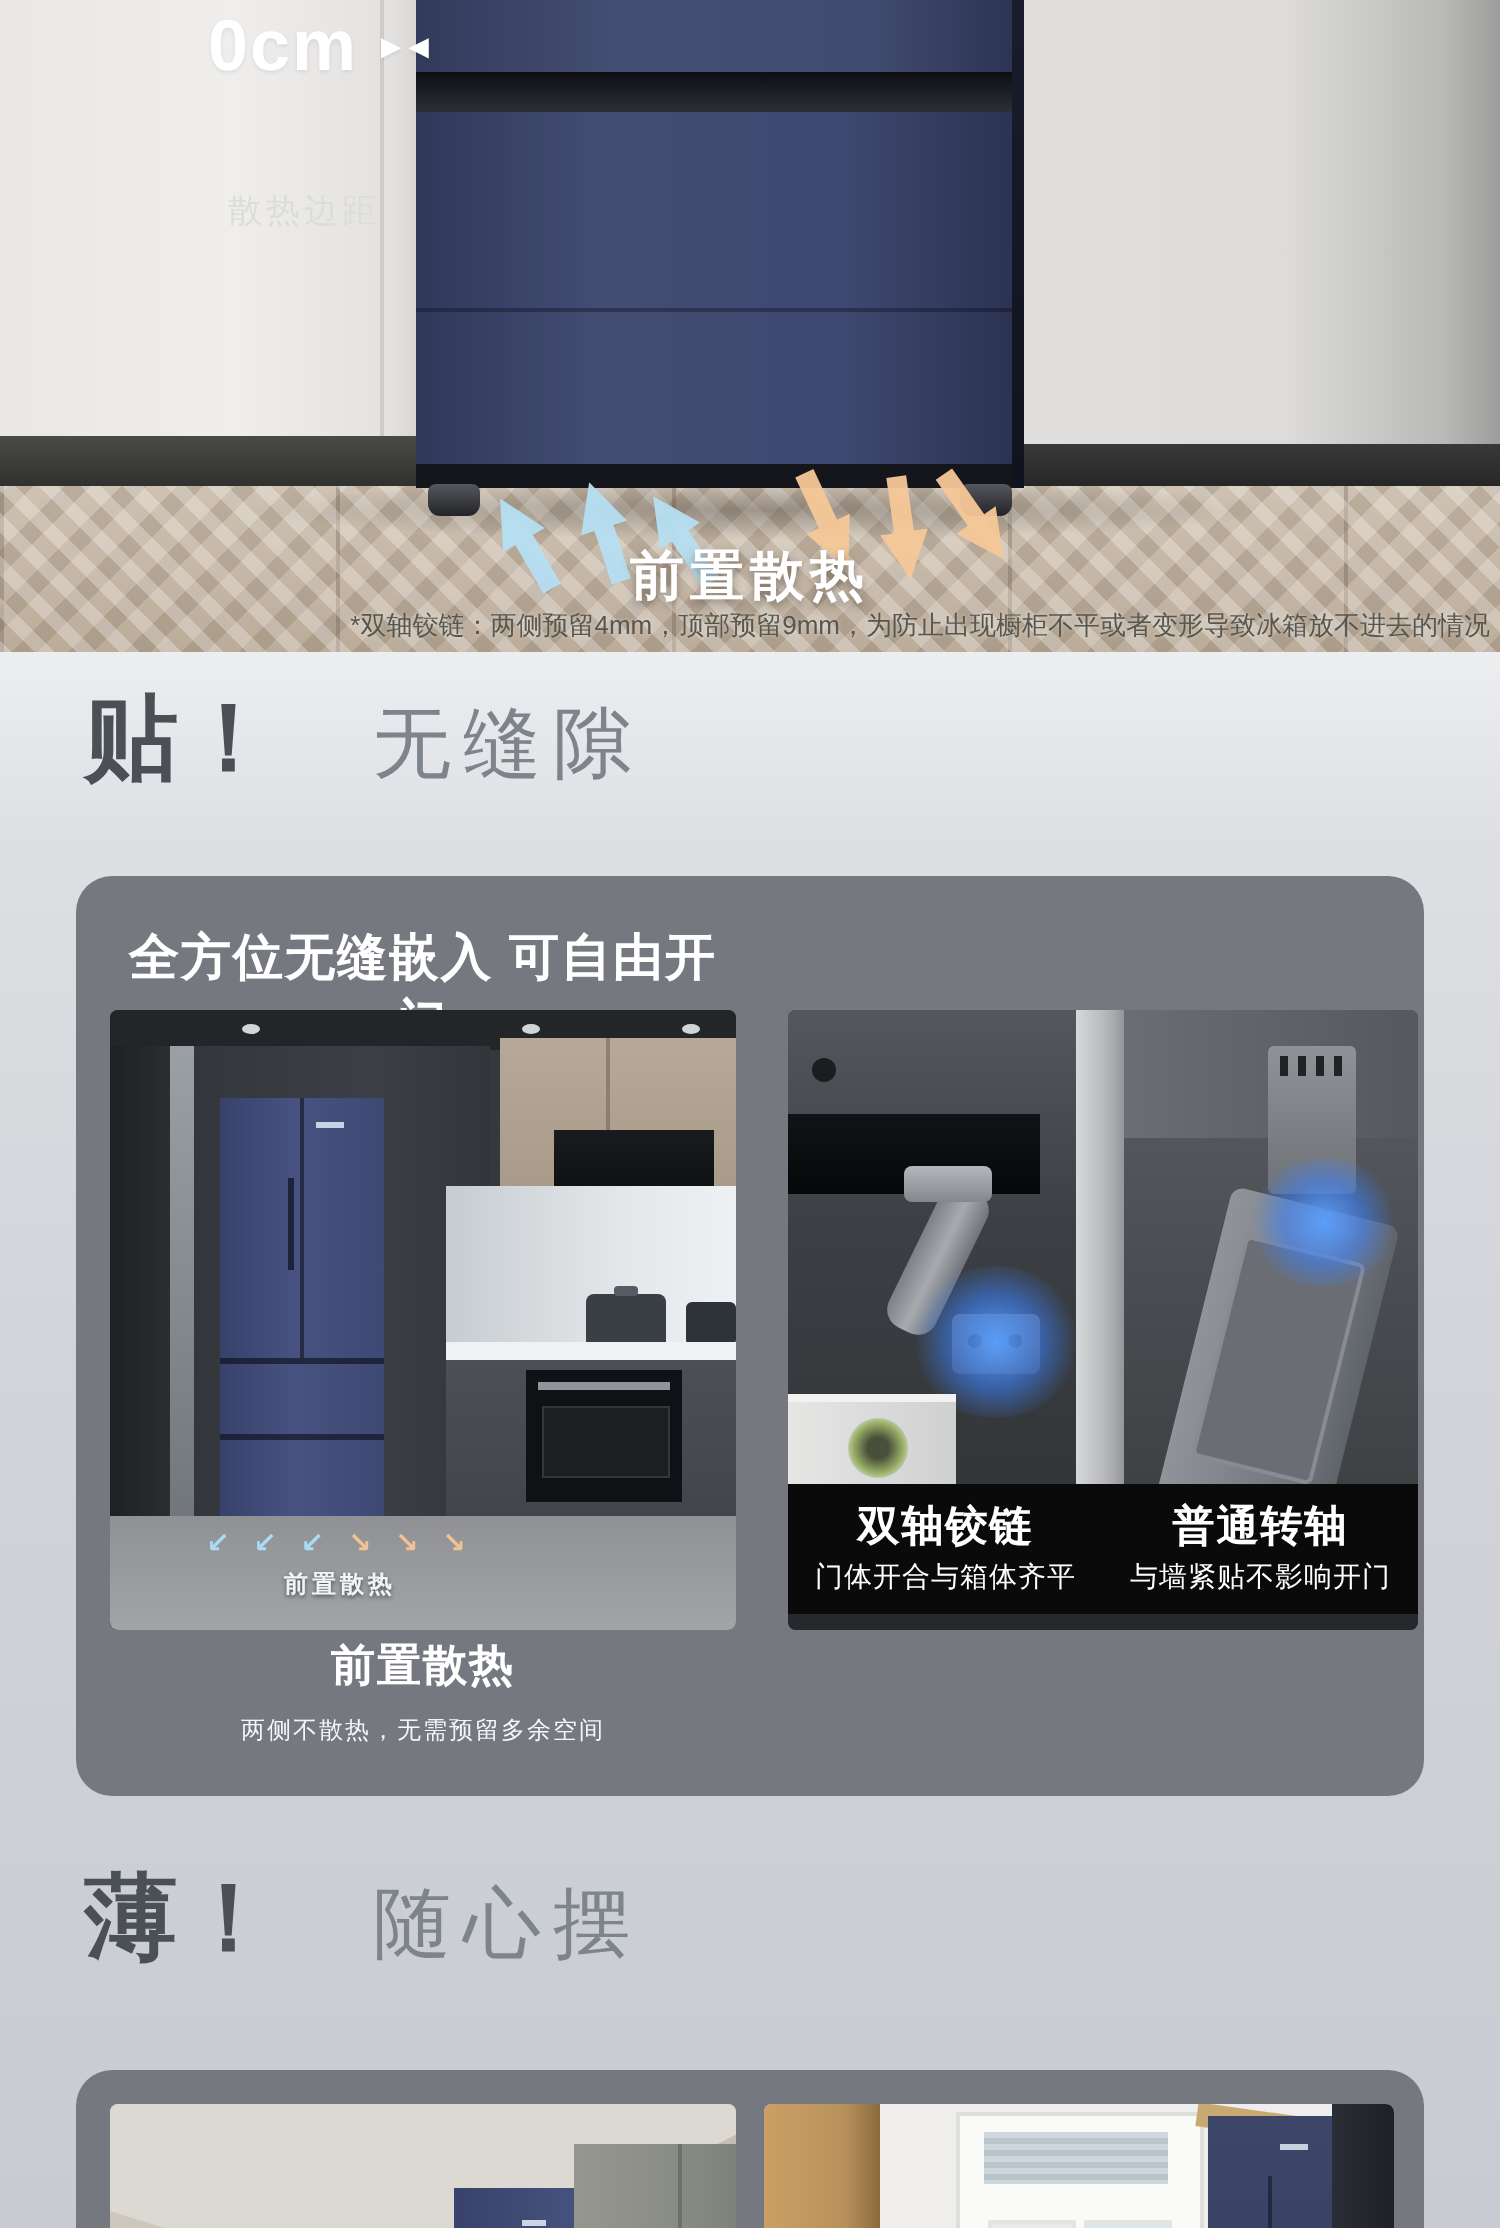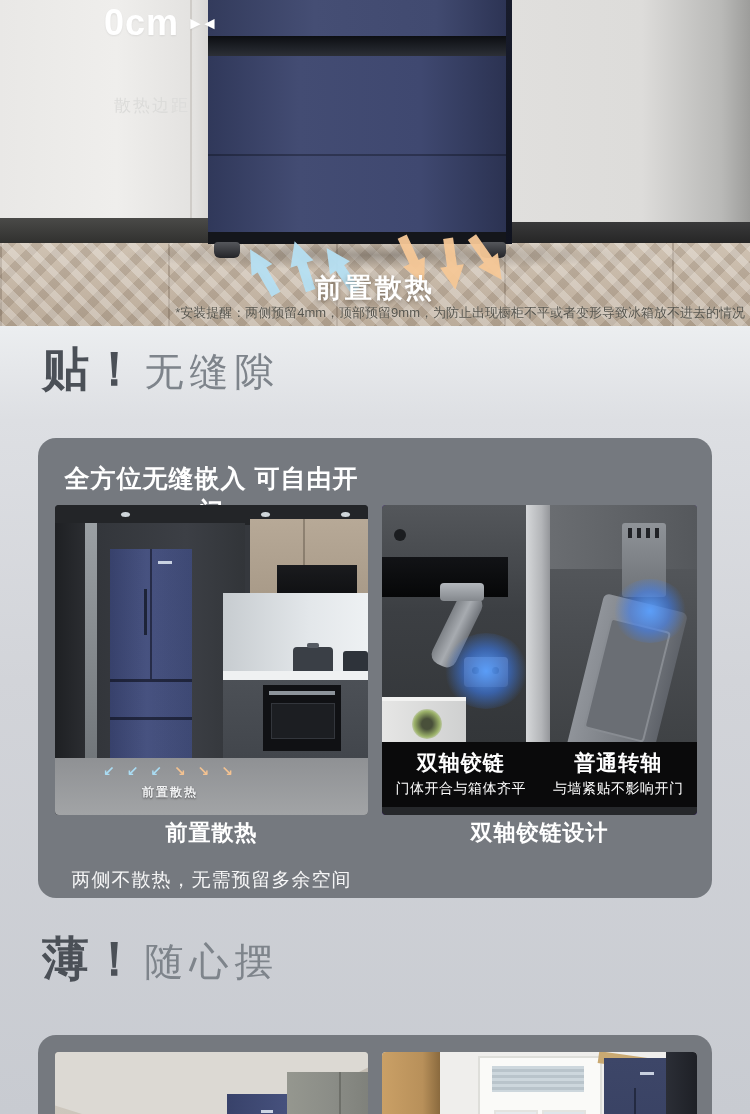--- a/index.html
+++ b/index.html
@@ -14,27 +14,27 @@
   .gap-icon{display:inline-block;font-size:17px;letter-spacing:-3px;vertical-align:6px;margin-left:8px;}
   .hero-clearance-label{position:absolute;left:114px;top:46px;color:#dcdcda;font-size:17px;letter-spacing:2px;margin-top:48px;}
   .hero-vent-label{position:absolute;left:0;top:270px;width:750px;text-align:center;color:#fff;font-size:27px;font-weight:bold;letter-spacing:3px;text-shadow:0 2px 4px rgba(60,50,40,.45);}
   .hero-disclaimer{position:absolute;right:5px;top:304px;color:#57564f;font-size:13px;letter-spacing:0;text-shadow:0 0 2px rgba(255,255,255,.4);}
 
   
   .section-bg{position:absolute;left:0;top:326px;width:750px;height:788px;
       background:linear-gradient(180deg,#eceef0 0%,#dddfe3 12%,#d2d4d9 45%,#c8cbd1 100%);}
   .sec-title{position:absolute;left:42px;width:660px;height:60px;}
   .sec-title .bold{font-size:47px;font-weight:bold;color:#4b5057;letter-spacing:2px;}
-  .sec-title .light{font-size:39px;color:#7e848b;letter-spacing:6px;}
+  .sec-title .light{font-size:39px;color:#7e848b;margin-left:42px;letter-spacing:6px;}
 
   .card{position:absolute;left:38px;width:674px;background:#75797f;border-radius:18px;}
   .card-title{position:absolute;top:24px;color:#fff;font-size:25px;font-weight:bold;text-align:center;letter-spacing:1px;}
   .caption{position:absolute;top:380px;text-align:center;color:#fff;}
   .caption .cap-title{font-size:22px;font-weight:bold;letter-spacing:1px;}
-  .caption .cap-desc{font-size:19px;margin-top:19px;color:rgba(255,255,255,.93);letter-spacing:1px;}
+  .caption .cap-desc{font-size:12px;margin-top:9px;color:rgba(255,255,255,.93);letter-spacing:1px;}
 
   
   .hinge-band{position:absolute;left:0;top:237px;width:315px;height:65px;background:#0a0a0b;display:flex;}
   .hinge-label{flex:1;text-align:center;color:#fff;padding-top:7px;}
   .hinge-label .hl-title{font-size:21px;font-weight:bold;letter-spacing:1px;}
   .hinge-label .hl-desc{font-size:14px;margin-top:3px;letter-spacing:.5px;}
 
   .kitchen-tag{position:absolute;left:30px;top:279px;width:170px;text-align:center;color:#f2f3f4;font-size:12px;font-weight:bold;letter-spacing:2px;text-shadow:0 1px 2px rgba(0,0,0,.5);}
   .kitchen-tag-arrows{position:absolute;left:30px;top:258px;width:170px;text-align:center;font-size:14px;font-weight:bold;letter-spacing:4px;}
   .kitchen-tag-arrows .cool{color:#aadcf3;}
@@ -99,21 +99,21 @@
           </g>
         <g transform="translate(230,38) rotate(172)">
             <path d="M0,-24 L12,0 L5,0 L5,28 L-5,28 L-5,0 L-12,0 Z"></path>
           </g>
         <g transform="translate(266,32) rotate(145)">
             <path d="M0,-24 L12,0 L5,0 L5,28 L-5,28 L-5,0 L-12,0 Z"></path>
           </g>
       </g>
     </svg>
     <div class="hero-vent-label">前置散热</div>
-    <div class="hero-disclaimer">*安装提醒：两侧预留4mm，顶部预留9mm，为防止出现橱柜不平或者变形导致冰箱放不进去的情况</div>
+    <div class="hero-disclaimer">*双轴铰链：两侧预留4mm，顶部预留9mm，为防止出现橱柜不平或者变形导致冰箱放不进去的情况</div>
   </div>
 
   <div class="section-bg"></div>
 
   <div class="sec-title" style="top:338px;">
     <span class="bold">贴！</span>
     <span class="light">无缝隙</span>
   </div>
 
   <div class="card" style="top:438px;height:460px;">
@@ -151,21 +151,21 @@
       </div>
       <div class="sp" style="left:0;top:253px;width:313px;height:57px;background:linear-gradient(180deg,#8f9194,#a2a4a6);"></div>
 
       <div class="kitchen-tag-arrows">
         <span class="cool">↙ ↙ ↙</span>
         <span class="warm">↘ ↘ ↘</span>
       </div>
       <div class="kitchen-tag">前置散热</div>
     </div>
 
-    <div class="img" style="left:344px;top:67px;width:315px;height:310px;background:#4c1d95;">
+    <div class="img" style="left:356px;top:67px;width:315px;height:310px;background:#4c1d95;">
 
       <div class="sp" style="left:0;top:0;width:144px;height:237px;background:linear-gradient(180deg,#54575b,#3c3f43 45%,#333639);">
         <div class="sp" style="left:0;top:52px;width:126px;height:40px;background:linear-gradient(180deg,#121316,#060708);"></div>
         <div class="sp" style="left:12px;top:24px;width:12px;height:12px;border-radius:50%;background:#1b1d20;"></div>
         <div class="sp" style="left:62px;top:86px;width:26px;height:78px;background:linear-gradient(90deg,#7d8186,#a7abb0 50%,#70747a);border-radius:10px;transform:rotate(26deg);"></div>
         <div class="sp" style="left:58px;top:78px;width:44px;height:18px;background:linear-gradient(180deg,#b4b8bd,#84888d);border-radius:4px;"></div>
         <div class="sp" style="left:82px;top:152px;width:44px;height:30px;background:linear-gradient(180deg,#6e7378,#54585d);border-radius:4px;"></div>
         <div class="sp" style="left:90px;top:162px;width:7px;height:7px;border-radius:50%;background:#2e3135;"></div>
         <div class="sp" style="left:110px;top:162px;width:7px;height:7px;border-radius:50%;background:#2e3135;"></div>
         <div class="glow-blue" style="left:62px;top:128px;width:84px;height:76px;"></div>
@@ -200,21 +200,20 @@
         </div>
       </div>
       <div class="sp" style="left:0;top:302px;width:315px;height:8px;background:#26282b;"></div>
     </div>
 
     <div class="caption" style="left:17px;width:313px;">
       <div class="cap-title">前置散热</div>
       <div class="cap-desc">两侧不散热，无需预留多余空间</div>
     </div>
     <div class="caption" style="left:344px;width:315px;">
-      <div class="cap-title">双轴铰链设计</div>
     </div>
   </div>
 
   <div class="sec-title" style="top:928px;">
     <span class="bold">薄！</span>
     <span class="light">随心摆</span>
   </div>
 
   <div class="card" style="top:1035px;height:200px;">
 

